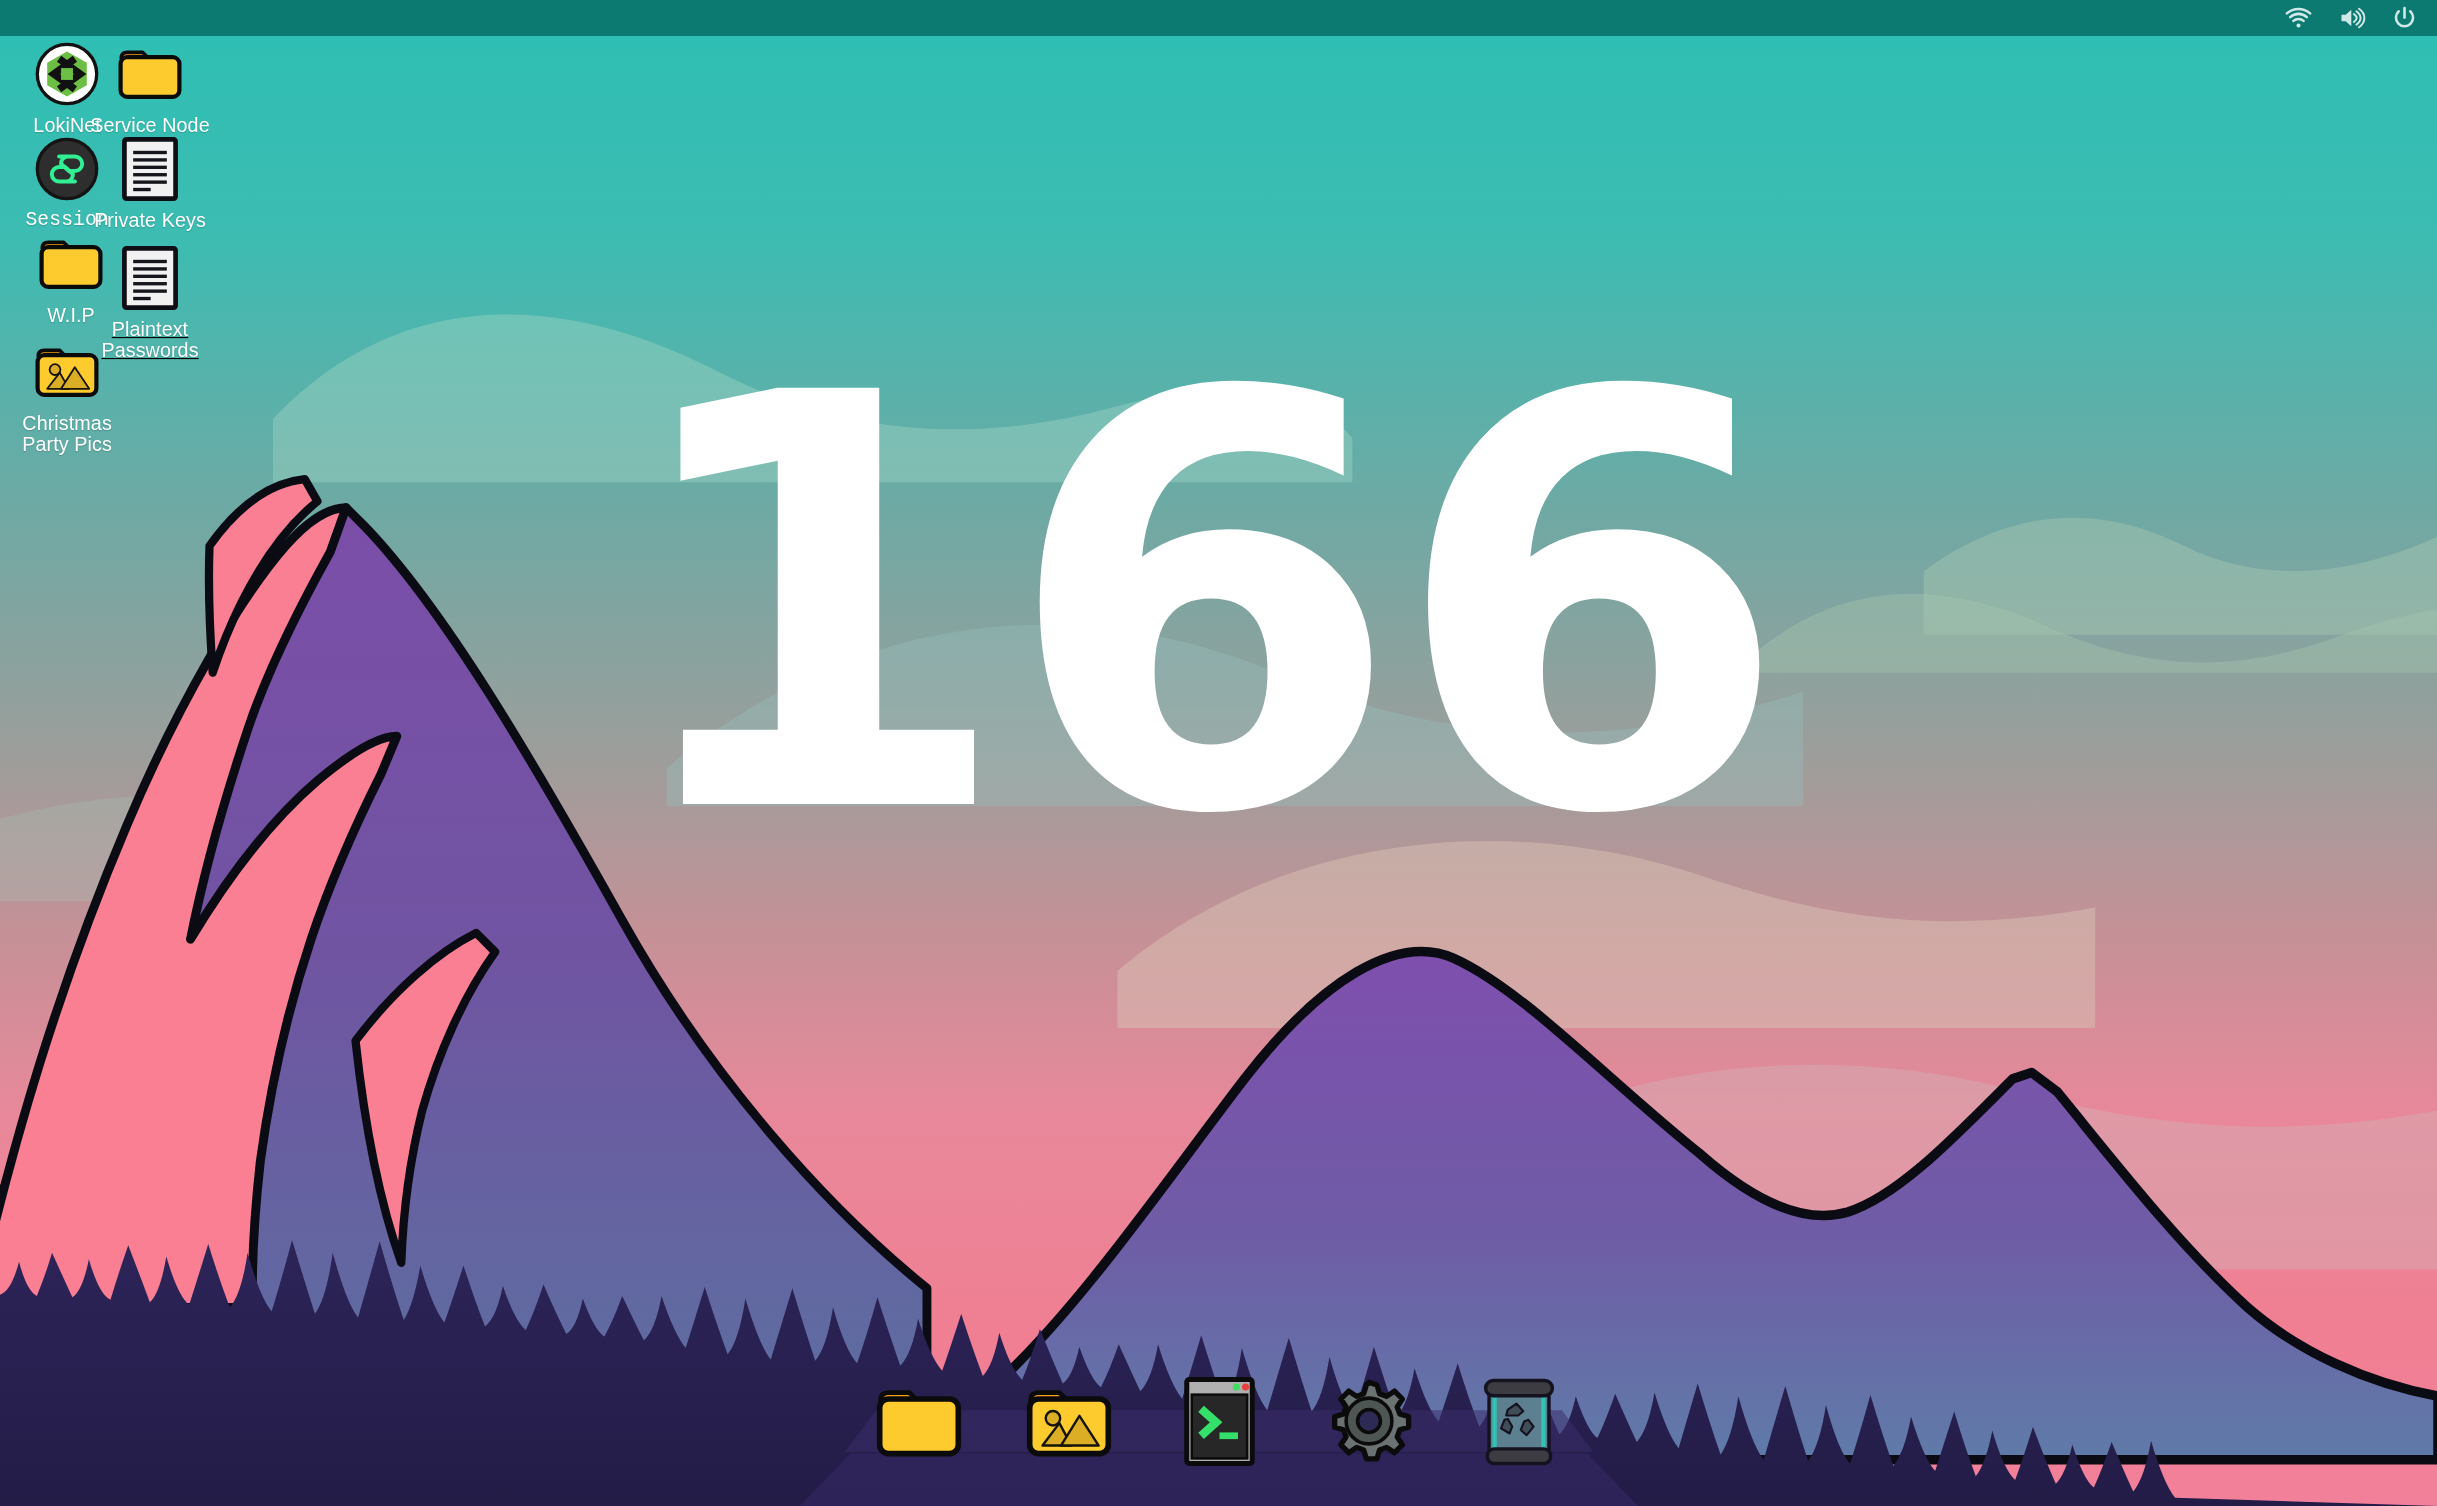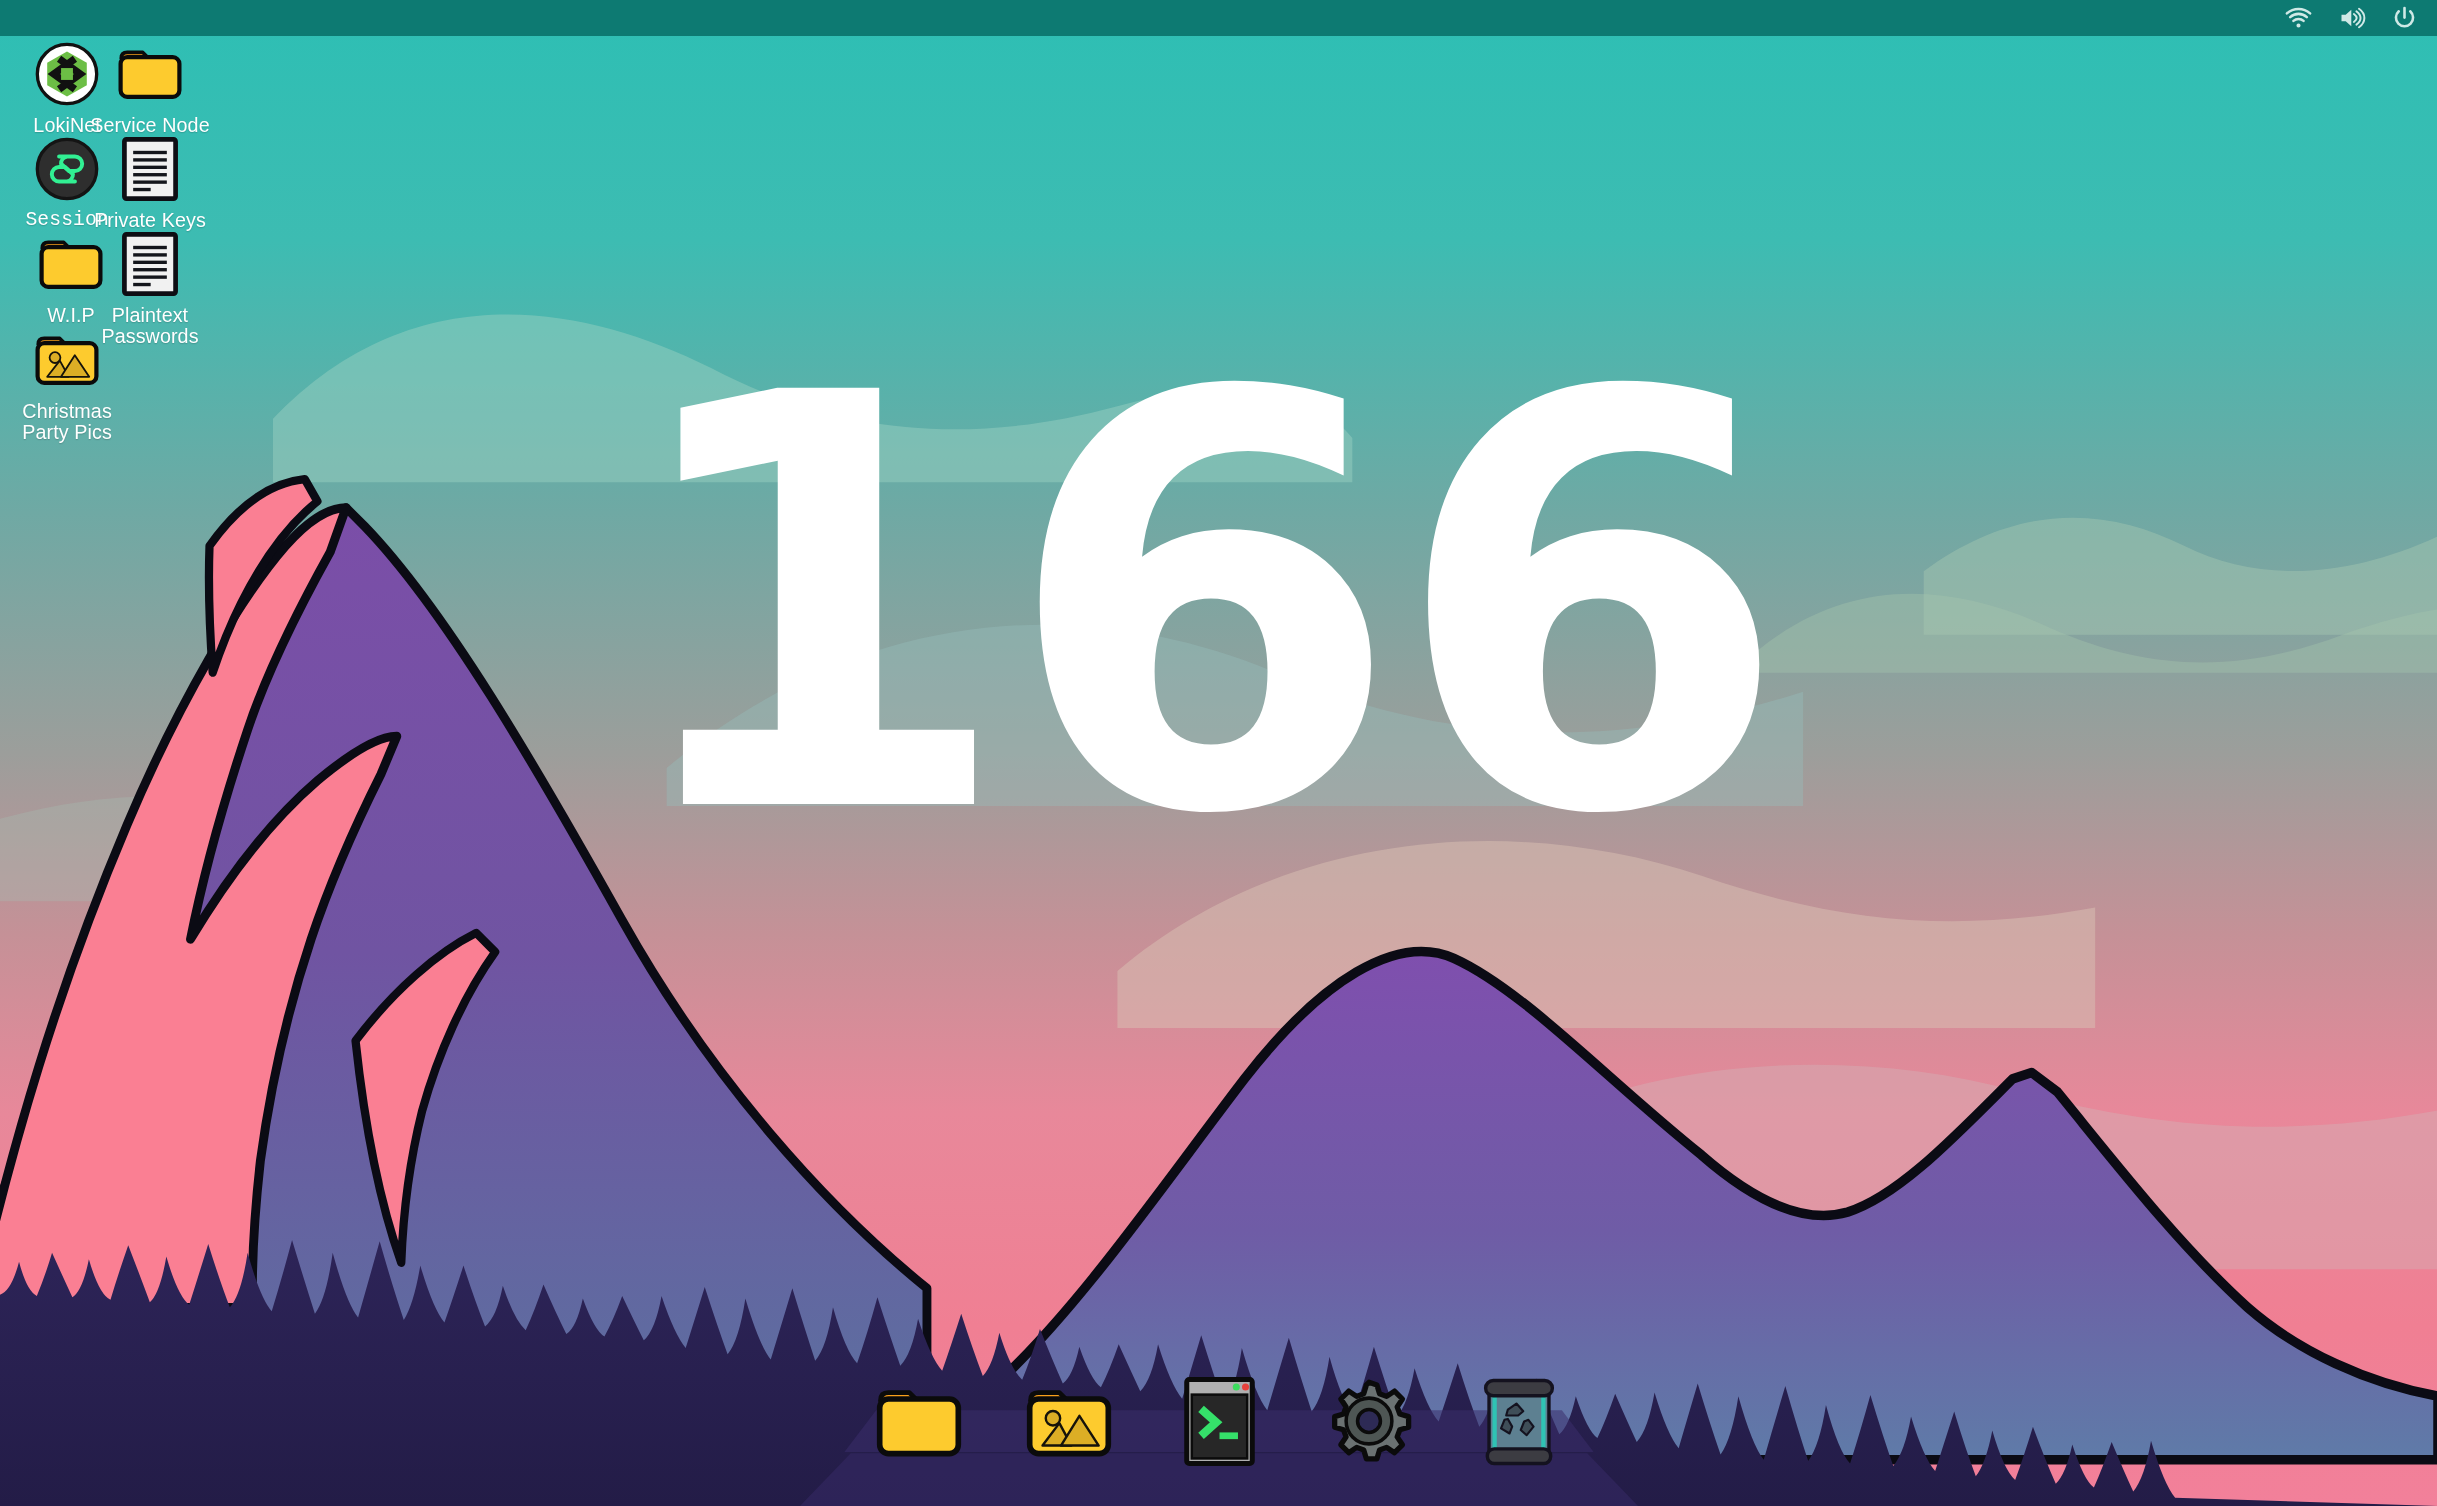--- a/index.html
+++ b/index.html
@@ -262,38 +262,38 @@
   <div class="desk-icon" style="left:9px; top:190px;">
     <span class="glyph">
       <svg width="66" height="58" viewBox="0 0 110 96">
         <path d="M7 22 q0-10 10-10 h26 l13 13 h-39 z" fill="#f9a01b" stroke="#0b0b0b" stroke-width="6" stroke-linejoin="round"></path>
         <rect x="6" y="20" width="98" height="66" rx="11" fill="#fdcb2e" stroke="#0b0b0b" stroke-width="7"></rect>
       </svg>
     </span>
     <span class="lbl">W.I.P</span>
   </div>
 
-  <div class="desk-icon" style="left:88px; top:190px;">
+  <div class="desk-icon" style="left:88px; top:204px;text-decoration:underline;">
     <span class="glyph">
       <svg width="58" height="66" viewBox="0 0 86 98">
         <rect x="5" y="5" width="76" height="88" rx="3" fill="#f1f1f1" stroke="#0e0e14" stroke-width="7"></rect>
         <g fill="#14161c">
           <rect x="18" y="22" width="50" height="5"></rect>
           <rect x="18" y="33" width="50" height="5"></rect>
           <rect x="18" y="44" width="50" height="5"></rect>
           <rect x="18" y="55" width="50" height="5"></rect>
           <rect x="18" y="66" width="50" height="5"></rect>
           <rect x="18" y="77" width="26" height="5"></rect>
         </g>
       </svg>
     </span>
     <span class="lbl">Plaintext Passwords</span>
   </div>
 
-  <div class="desk-icon" style="left:5.1px; top:286px;">
+  <div class="desk-icon" style="left:5.1px; top:298px;">
     <span class="glyph">
       <svg width="66" height="58" viewBox="0 0 110 96">
         <path d="M7 22 q0-10 10-10 h26 l13 13 h-39 z" fill="#f9a01b" stroke="#0b0b0b" stroke-width="6" stroke-linejoin="round"></path>
         <rect x="6" y="20" width="98" height="66" rx="11" fill="#fdcb2e" stroke="#0b0b0b" stroke-width="7"></rect>
         <circle cx="35" cy="44" r="9" fill="#dcae25" stroke="#16130a" stroke-width="3"></circle>
         <path d="M22 76 L43 49 L58 76 Z" fill="#dcae25" stroke="#16130a" stroke-width="3" stroke-linejoin="round"></path>
         <path d="M45 76 L68 40 L92 76 Z" fill="#dcae25" stroke="#16130a" stroke-width="3" stroke-linejoin="round"></path>
       </svg>
     </span>
     <span class="lbl">Christmas Party Pics</span>

